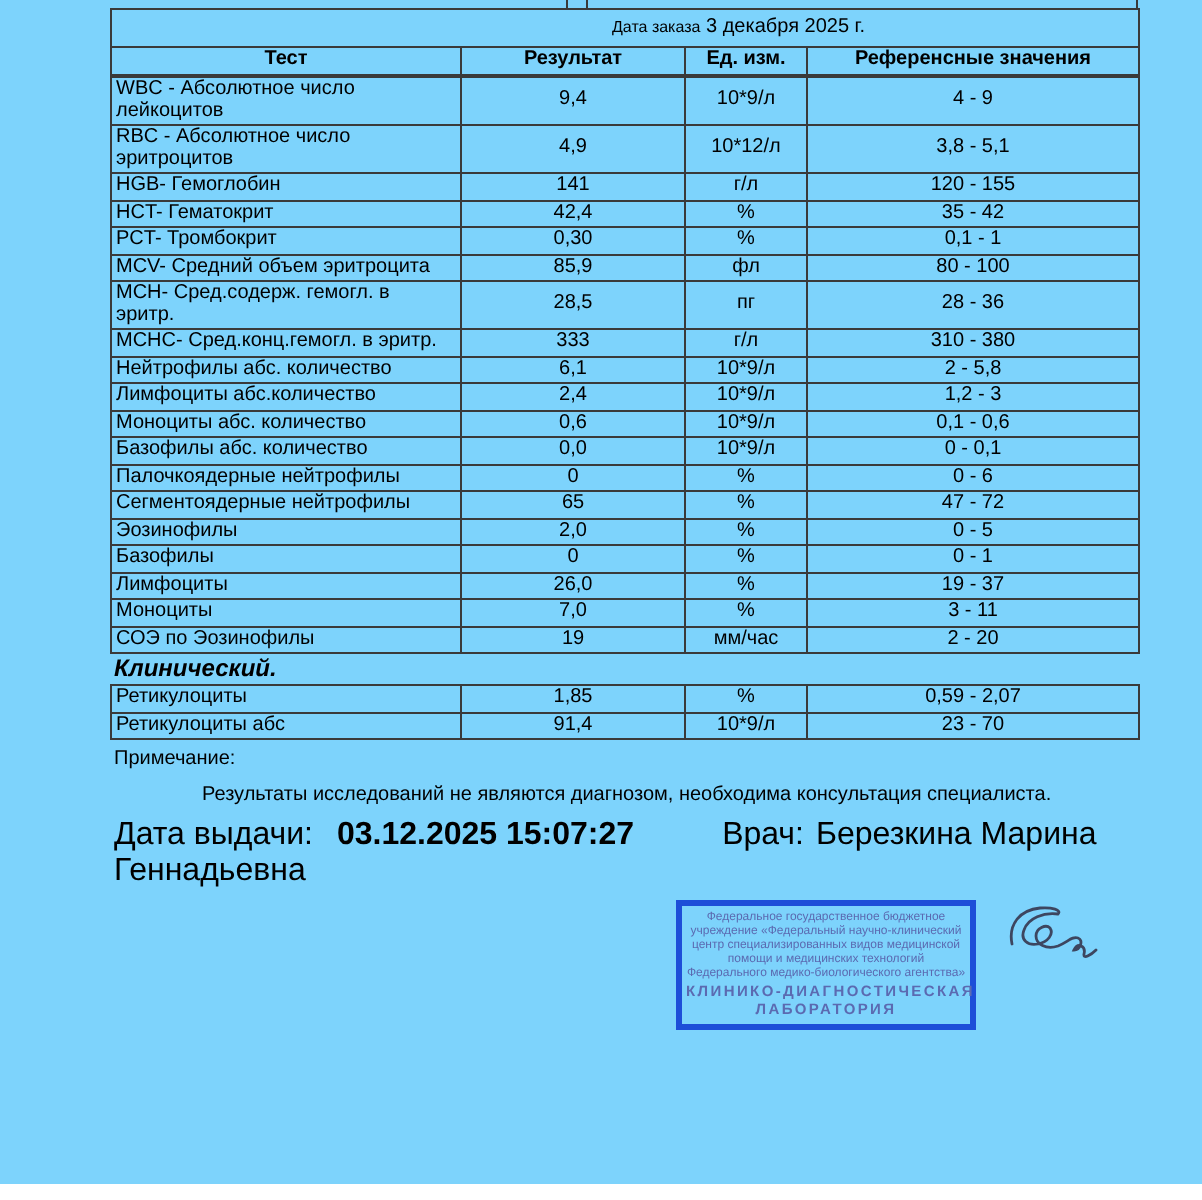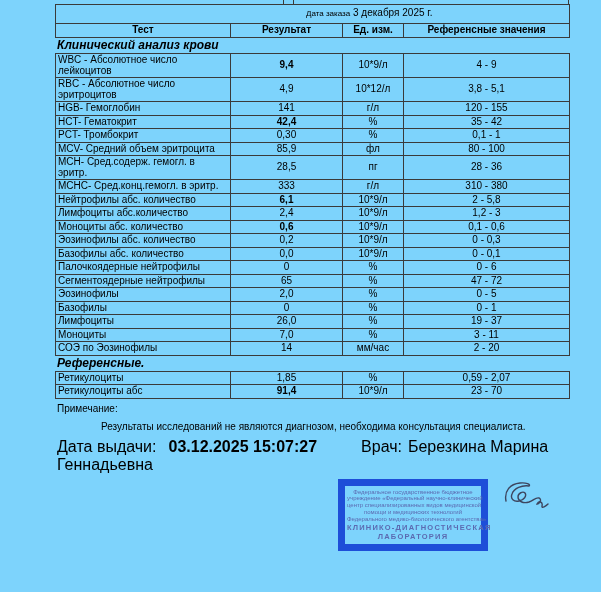--- a/index.html
+++ b/index.html
@@ -16,31 +16,31 @@
 
   .order-cell { height:16px; padding-left:250px !important; }
   .order-label { font-size:8px; }
   .order-value { font-size:10px; }
   .head-row td { text-align:center; font-weight:bold; height:11px; }
 
   .section-title { margin:1px 0 1px 57px; font-weight:bold; font-style:italic; font-size:12px; line-height:13px; }
 
   td.c-test { text-align:left; white-space:pre-line; }
   td.c-result, td.c-unit, td.c-ref { text-align:center; }
-  td.bold { font-weight:bold; }
+  td.bold { font-weight:normal; }
 
   .note-label { margin:4px 0 0 57px; font-size:10px; }
   .disclaimer { margin:7px 0 0 57px; font-size:10px;padding-left:44px; }
   .issue-row { margin:6px 0 0 57px; font-size:16px; }
   .issue-row .iv { font-weight:bold; margin-left:12px; }
   .issue-row .dl { margin-left:44px; }
   .issue-row .dn { margin-left:6px; }
 
   .stamp-row { position:relative; margin:5px 0 0 338px; height:70px; }
-  .stamp { width:150px; border:7px solid #1d4ed8; padding:3px 2px 3px 2px; text-align:center; box-sizing:border-box; }
+  .stamp { width:150px; border:3px solid #1d4ed8; padding:3px 2px 3px 2px; text-align:center; box-sizing:border-box; }
   .stamp-line { font-size:6px; line-height:6.9px; white-space:nowrap; }
   .stamp-title { font-size:7.5px; font-weight:bold; letter-spacing:1.2px; line-height:9px; white-space:nowrap; }
   .signature { position:absolute; left:158px; top:-4px; }
 </style>
 </head>
 <body>
 
 <div class="report">
 
   <div class="tick" style="left:283px;"></div>
@@ -64,21 +64,20 @@
       <tr class="head-row">
         <td>Тест</td>
         <td>Результат</td>
         <td>Ед. изм.</td>
         <td>Референсные значения</td>
       </tr>
     </tbody>
   </table>
 
   <div>
-      <div class="section-title">Клинический анализ крови</div>
       <table class="grid rows">
         <colgroup>
           <col class="w1">
           <col class="w2">
           <col class="w3">
           <col class="w4">
         </colgroup>
         <tbody>
           <tr>
             <td class="c-test">WBC - Абсолютное число
@@ -143,26 +142,20 @@
             <td class="c-unit">10*9/л</td>
             <td class="c-ref">1,2 - 3</td>
           </tr>
           <tr>
             <td class="c-test">Моноциты абс. количество</td>
             <td class="c-result bold">0,6</td>
             <td class="c-unit">10*9/л</td>
             <td class="c-ref">0,1 - 0,6</td>
           </tr>
           <tr>
-            <td class="c-test">Эозинофилы абс. количество</td>
-            <td class="c-result">0,2</td>
-            <td class="c-unit">10*9/л</td>
-            <td class="c-ref">0 - 0,3</td>
-          </tr>
-          <tr>
             <td class="c-test">Базофилы абс. количество</td>
             <td class="c-result">0,0</td>
             <td class="c-unit">10*9/л</td>
             <td class="c-ref">0 - 0,1</td>
           </tr>
           <tr>
             <td class="c-test">Палочкоядерные нейтрофилы</td>
             <td class="c-result">0</td>
             <td class="c-unit">%</td>
             <td class="c-ref">0 - 6</td>
@@ -192,27 +185,27 @@
             <td class="c-ref">19 - 37</td>
           </tr>
           <tr>
             <td class="c-test">Моноциты</td>
             <td class="c-result">7,0</td>
             <td class="c-unit">%</td>
             <td class="c-ref">3 - 11</td>
           </tr>
           <tr>
             <td class="c-test">СОЭ по Эозинофилы</td>
-            <td class="c-result">14</td>
+            <td class="c-result">19</td>
             <td class="c-unit">мм/час</td>
             <td class="c-ref">2 - 20</td>
           </tr>
         </tbody>
       </table>
-      <div class="section-title">Референсные.</div>
+      <div class="section-title">Клинический.</div>
       <table class="grid rows">
         <colgroup>
           <col class="w1">
           <col class="w2">
           <col class="w3">
           <col class="w4">
         </colgroup>
         <tbody>
           <tr>
             <td class="c-test">Ретикулоциты</td>

